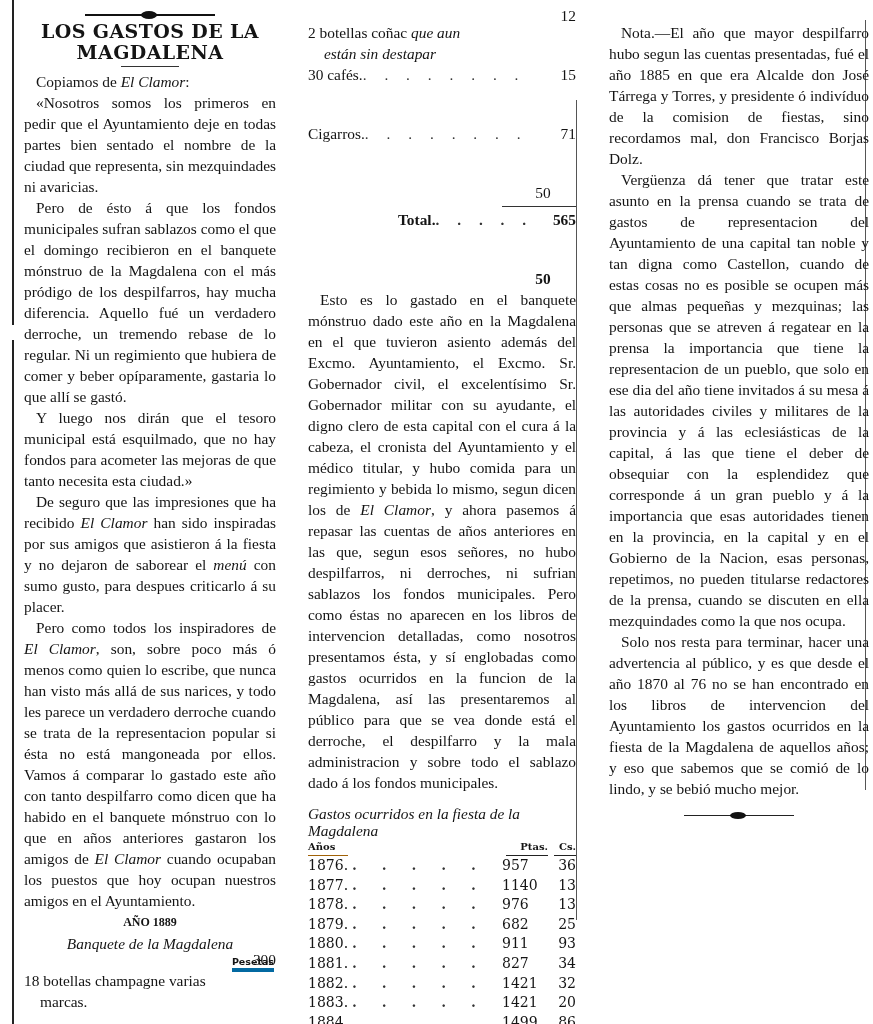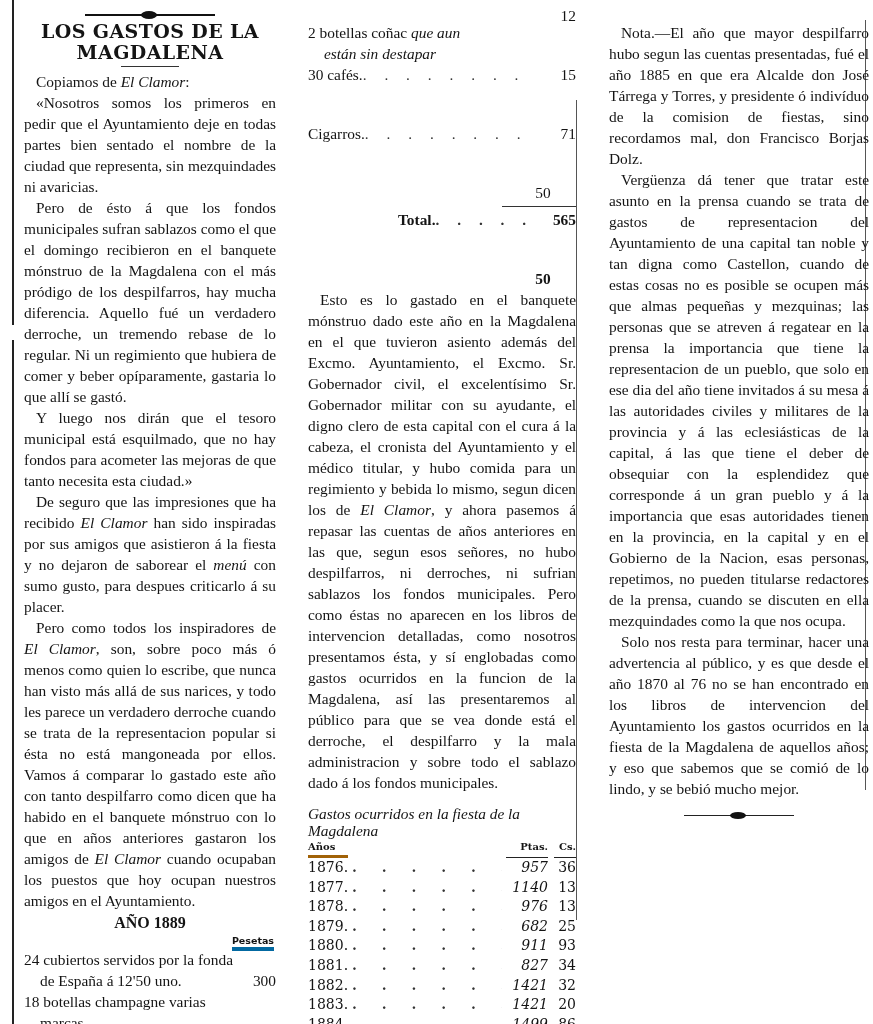--- a/index.html
+++ b/index.html
@@ -23,48 +23,48 @@
   .title-orn {
     display: block; width: 130px; height: 6px; margin: 4px auto 0 auto; position: relative;
   }
   .title-orn::before { content: ""; position: absolute; left: 0; right: 0; top: 2px; height: 2px; background: #111; }
   .title-orn::after { content: ""; position: absolute; left: 56px; top: -1px; width: 16px; height: 8px; background: #111; border-radius: 50%; }
   .headline {
     font-family: "DejaVu Serif", serif; font-weight: bold; font-size: 19px;
     text-align: center; letter-spacing: 0.4px; margin-top: 3px;
   }
   .headline-rule { width: 58px; height: 1px; background: #333; margin: 3px auto 4px auto; }
-  .year-head { font-weight: bold; font-size: 16px; text-align: center; margin-top: 1px; }
+  .year-head { font-weight: bold; font-size: 12px; text-align: center; margin-top: 1px; }
   .sub-head { font-style: italic; text-align: center; }
   .pesetas-head {
     text-align: right; font-family: "DejaVu Sans", sans-serif; font-weight: bold;
     font-size: 9.5px; line-height: 16px; padding-right: 2px;
   }
   .pesetas-head span { border-bottom: 4px solid #0369a1; padding-bottom: 1px; }
   .item { position: relative; padding-left: 16px; text-indent: -16px; padding-right: 30px; }
   .item .amt { position: absolute; right: 0; bottom: 0; text-indent: 0; }
   .row-amt { display: flex; justify-content: space-between; }
   .dots { flex: 1; letter-spacing: 7px; overflow: hidden; white-space: nowrap; color: #333; }
   .money { display: inline-flex; gap: 10px; flex-direction: column; }
   .money .pt { width: 44px; text-align: right; }
   .money .cs { width: 22px; text-align: center; margin-top: 28px; }
   .total-rule { width: 74px; height: 1px; background: #333; margin: 3px 0 2px auto; }
   .table-title { font-style: italic; text-align: left; line-height: 17px; margin-top: 12px; }
   .tbl { font-family: "DejaVu Serif", serif; font-size: 14px; line-height: 19.6px; }
   .tbl-head {
     display: flex; font-family: "DejaVu Serif", serif; font-size: 10px; font-weight: bold; line-height: 16px;
   }
-  .tbl-head .h-year { width: 40px; border-bottom: 3px solid #a16207; }
+  .tbl-head .h-year { width: 40px; border-bottom: 1px solid #a16207; }
   .tbl-head .spacer { flex: 1; }
   .tbl-head .h-pt { width: 42px; text-align: right; border-bottom: 1px solid #222; margin-right: 6px; }
   .tbl-head .h-cs { width: 22px; text-align: right; border-bottom: 1px solid #222; }
   .tbl-row { display: flex; align-items: baseline; }
   .tbl-row .yr { width: 44px; }
   .tbl-row .dots { letter-spacing: 10px; font-weight: bold; }
-  .tbl-row .pt { width: 46px; text-align: right; margin-right: 6px; font-style: italic; }
+  .tbl-row .pt { width: 46px; margin-right: 6px; }
   .tbl-row .cs { width: 22px; text-align: right; }
   .end-orn { display: block; width: 110px; height: 6px; margin: 14px auto 0 auto; position: relative; }
   .end-orn::before { content: ""; position: absolute; left: 0; right: 0; top: 2px; height: 1px; background: #222; }
   .end-orn::after { content: ""; position: absolute; left: 46px; top: -1px; width: 16px; height: 7px; background: #111; border-radius: 50%; }
 </style>
 </head>
 <body>
 
 <div class="vrule" style="left:12px; top:0; height:325px;"></div>
 <div class="vrule" style="left:12px; top:340px; height:690px;"></div>
@@ -77,24 +77,25 @@
   <div class="headline-rule"></div>
 
   <p><span>Copiamos de </span><em>El Clamor</em><span>:</span></p>
   <p>«Nosotros somos los primeros en pedir que el Ayuntamiento deje en todas partes bien sentado el nombre de la ciudad que representa, sin mezquindades ni avaricias.</p>
   <p>Pero de ésto á que los fondos municipales sufran sablazos como el que el domingo recibieron en el banquete mónstruo de la Magdalena con el más pródigo de los despilfarros, hay mucha diferencia. Aquello fué un verdadero derroche, un tremendo rebase de lo regular. Ni un regimiento que hubiera de comer y beber opíparamente, gastaria lo que allí se gastó.</p>
   <p>Y luego nos dirán que el tesoro municipal está esquilmado, que no hay fondos para acometer las mejoras de que tanto necesita esta ciudad.»</p>
   <p><span>De seguro que las impresiones que ha recibido </span><em>El Clamor</em><span> han sido inspiradas por sus amigos que asistieron á la fiesta y no dejaron de saborear el </span><em>menú</em><span> con sumo gusto, para despues criticarlo á su placer.</span></p>
   <p><span>Pero como todos los inspiradores de </span><em>El Clamor</em><span>, son, sobre poco más ó menos como quien lo escribe, que nunca han visto más allá de sus narices, y todo les parece un verdadero derroche cuando se trata de la representacion popular si ésta no está mangoneada por ellos. Vamos á comparar lo gastado este año con tanto despilfarro como dicen que ha habido en el banquete mónstruo con lo que en años anteriores gastaron los amigos de </span><em>El Clamor</em><span> cuando ocupaban los puestos que hoy ocupan nuestros amigos en el Ayuntamiento.</span></p>
 
   <div class="year-head">AÑO 1889</div>
+  <div class="sub-head">Banquete de la Magdalena</div>
   <div class="pesetas-head"><span>Pesetas</span></div>
 
   <div class="item">
-    <span>24 cubiertos servidos por la fonda de España á 12'50 uno.</span><span class="amt">300</span>
+    <span class="amt">300</span>
   </div>
   <div class="item">
     <span>18 botellas champagne varias marcas.</span>
   </div>
 
 </div>
 
 <div class="col col2">
   <div class="item" style="padding-right:80px;">
     <span>2 botellas coñac </span><em>que aun están sin destapar</em>

